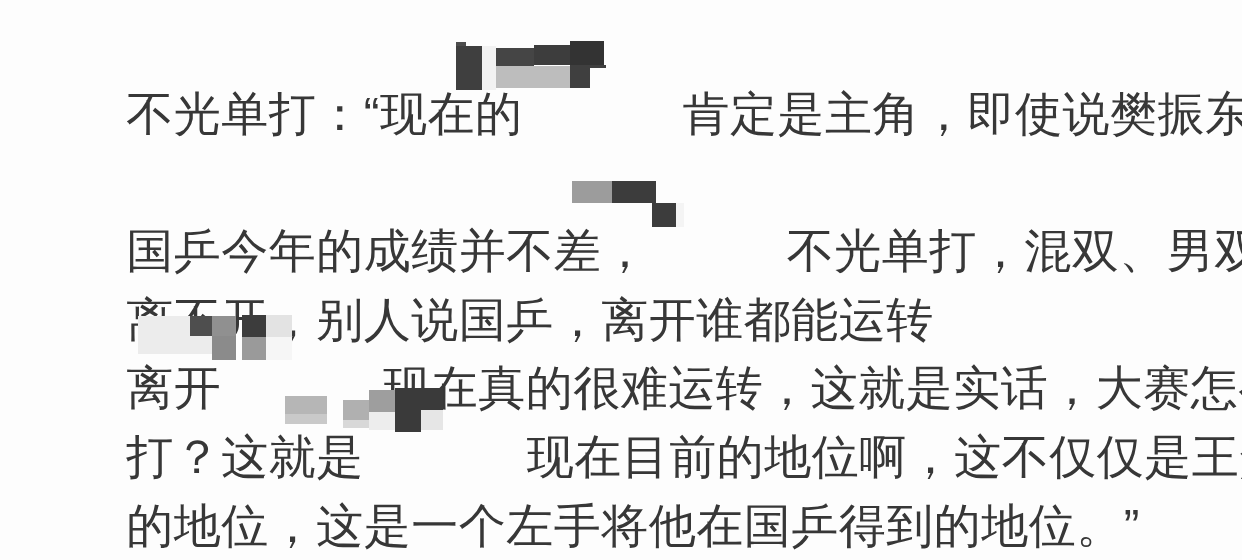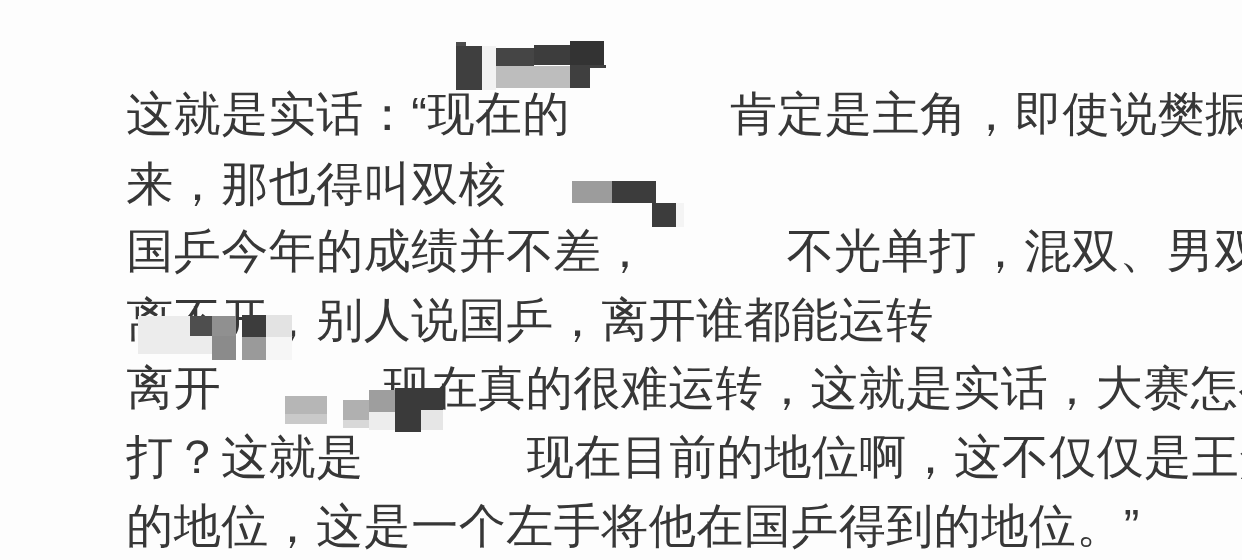--- a/index.html
+++ b/index.html
@@ -70,26 +70,23 @@
   #redact-4 { left: 285px; top: 382px; width: 160px; height: 56px; }
 </style>
 </head>
 <body>
 
 <div id="screenshot">
 
   <div class="text-block">
 
     <div class="line l1">
-      <span>这就是实话：“现在的</span><span style="display:inline-block;width:160px;"></span><span>肯定是主角，即使说樊振东回</span>
+      <span>不光单打：“现在的</span><span style="display:inline-block;width:160px;"></span><span>肯定是主角，即使说樊振东回</span>
     </div>
 
-    <div class="line l2">
-      <span>来，那也得叫双核</span>
-    </div>
 
     <div class="line l3">
       <span>国乒今年的成绩并不差，</span><span style="display:inline-block;width:138px;"></span><span>不光单打，混双、男双都</span>
     </div>
 
     <div class="line l4">
       <span>离不开，别人说国乒，离开谁都能运转</span>
     </div>
 
     <div class="line l5">

